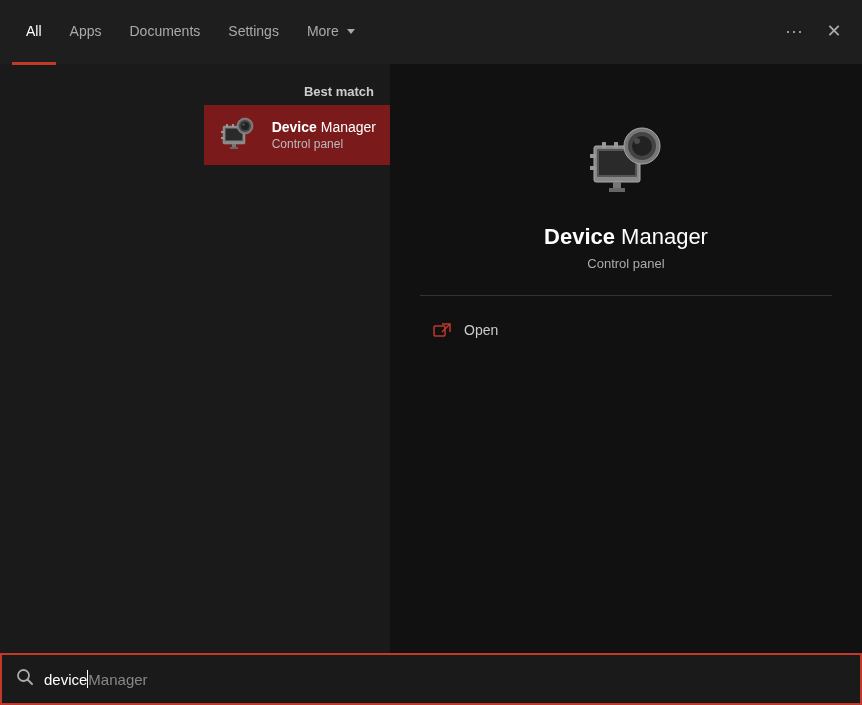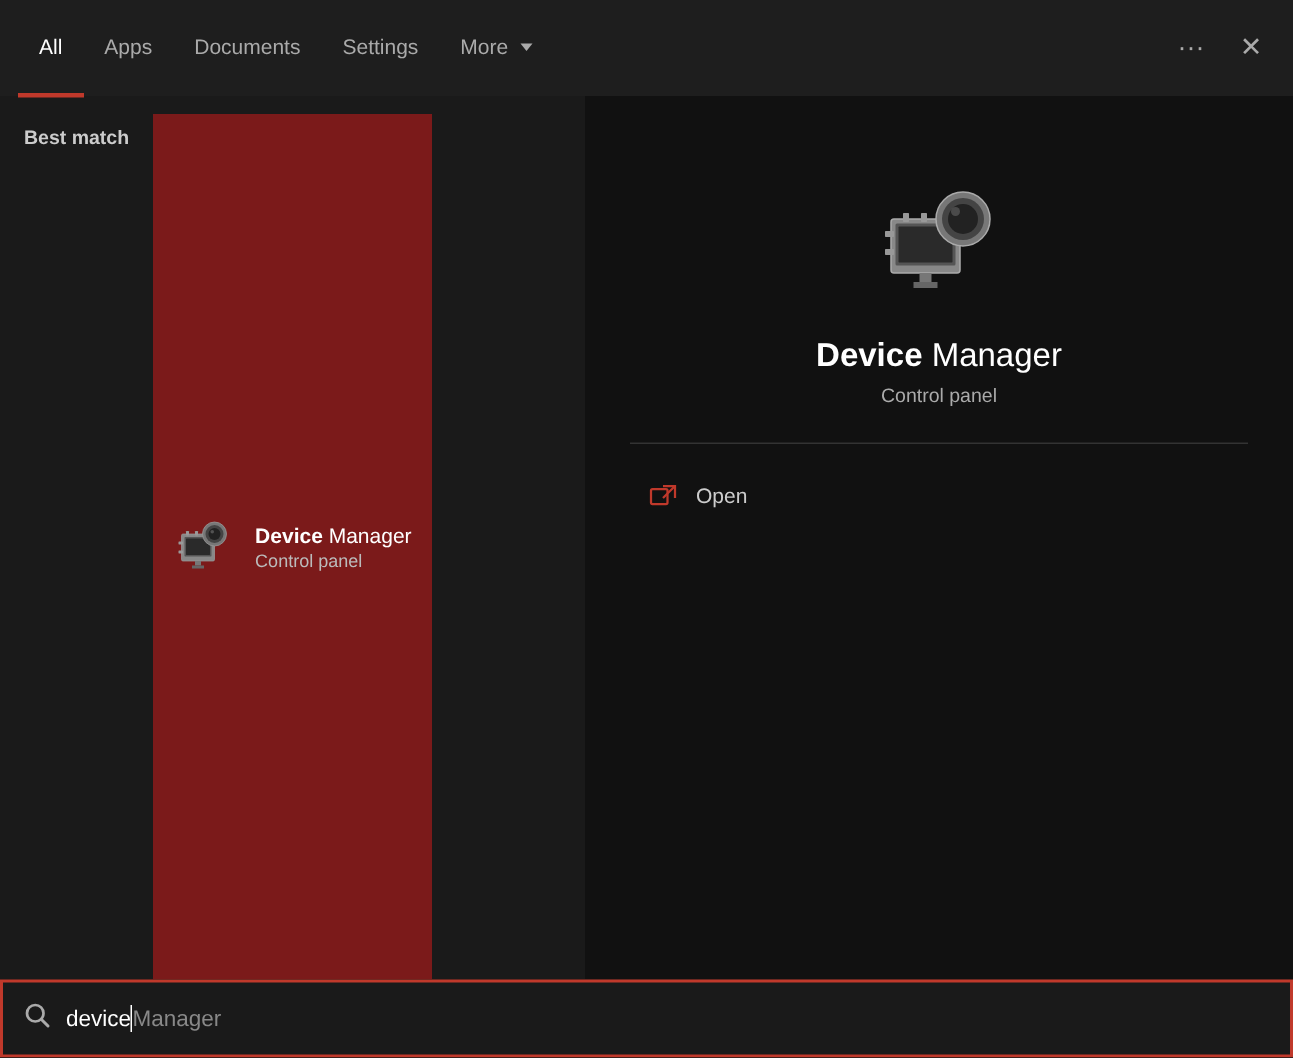--- a/index.html
+++ b/index.html
@@ -77,22 +77,23 @@
       flex: 1;
       overflow: hidden;
     }
 
     
     .left-panel {
       width: 390px;
       background: #1a1a1a;
       flex-shrink: 0;
       display: flex;
-      flex-direction: row;
+      flex-direction: column;
       padding: 12px 0 0 0;
+      align-items: flex-end;
     }
 
     .section-label {
       color: #ccc;
       font-size: 13px;
       font-weight: 600;
       padding: 8px 16px 6px 16px;
       text-transform: none;
     }
 

